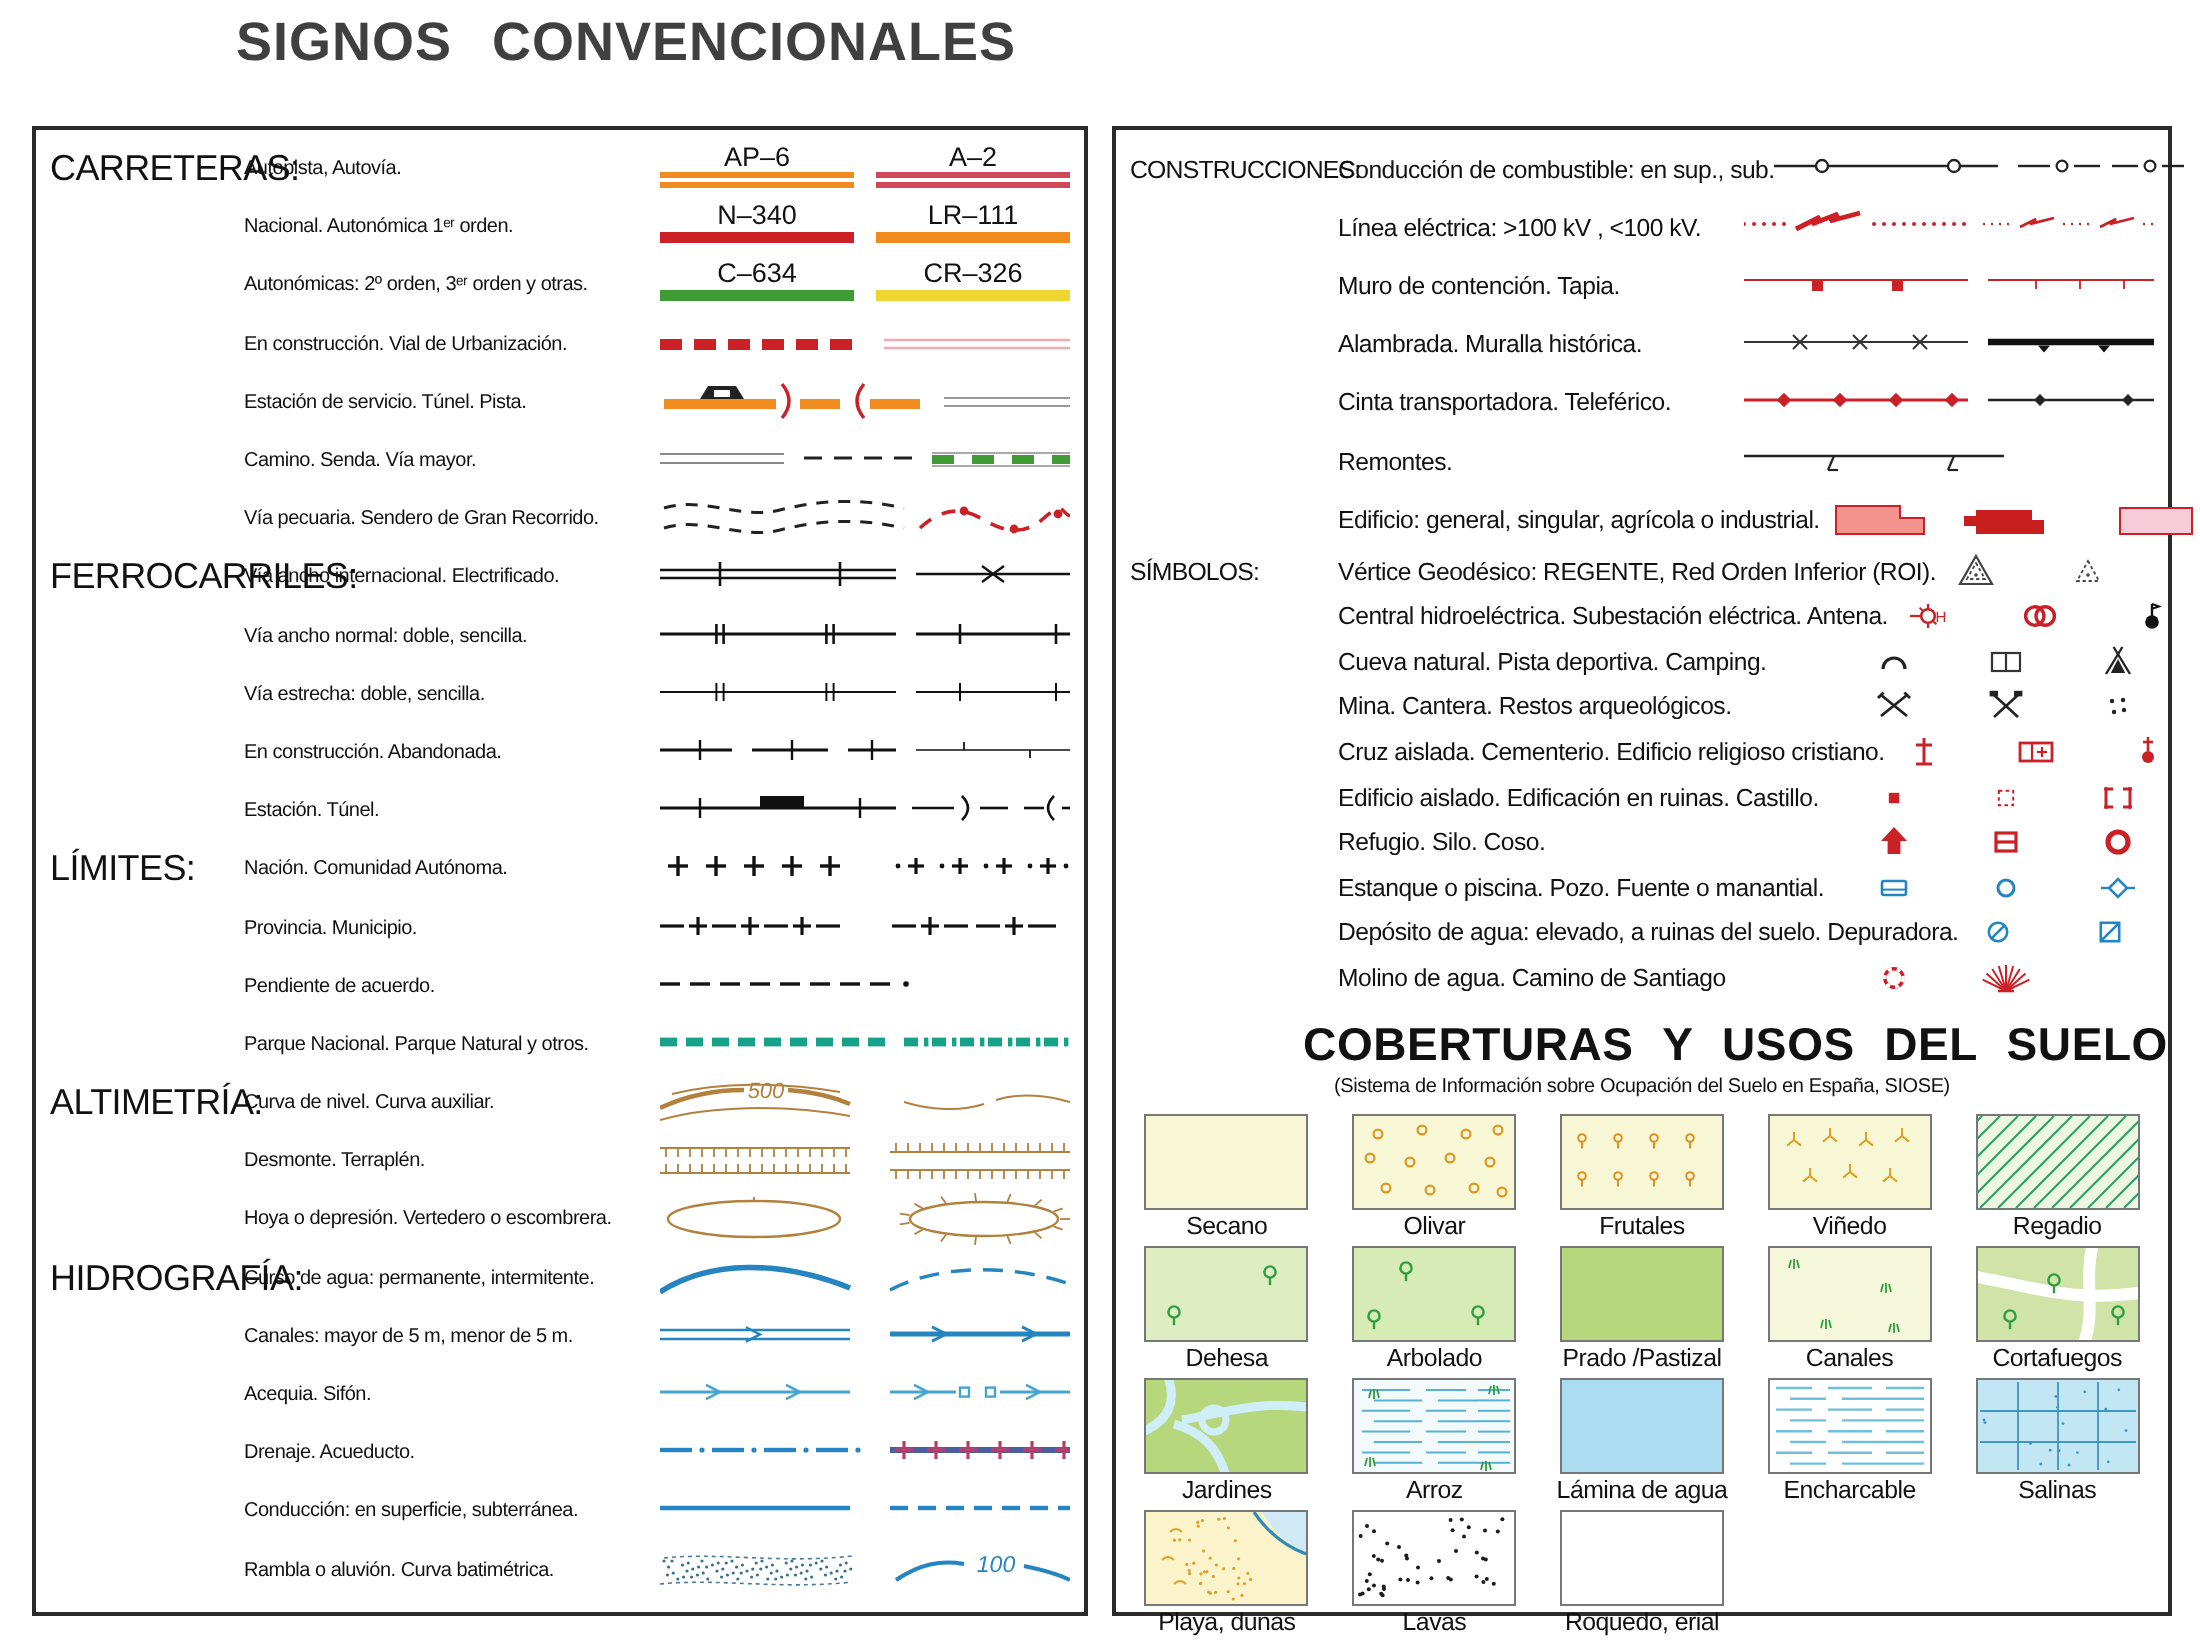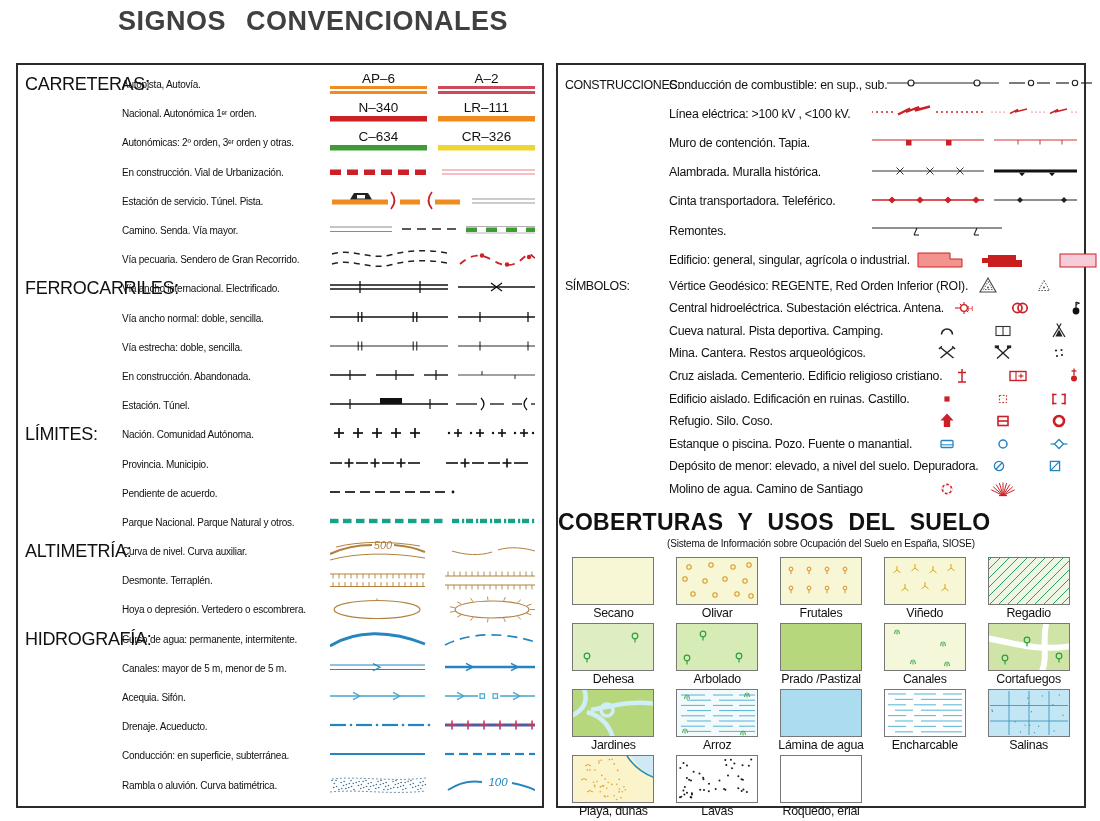--- a/index.html
+++ b/index.html
@@ -15,21 +15,21 @@
   .lrow .sect{flex:none;width:97px;font-size:18px;letter-spacing:-.3px;white-space:nowrap;}
   .lrow .lbl{flex:1;font-size:10px;letter-spacing:-.25px;white-space:nowrap;overflow:visible;}
   .lrow .gfx{flex:none;width:205px;height:29px;}
   .rrow{display:flex;align-items:center;height:29.2px;}
   .rrow.sym{height:22.6px;}
   .rrow .sect{flex:none;width:104px;font-size:12.4px;letter-spacing:-.4px;white-space:nowrap;}
   .rrow .lbl{flex:1;font-size:12.3px;letter-spacing:-.25px;white-space:nowrap;overflow:visible;}
   .rrow .gfx{flex:none;width:205px;height:29px;}
   .rrow .gfx.g3{width:150px;height:22px;}
   .gfx svg{display:block;}
-  .cob-title{text-align:left;font-size:23px;font-weight:700;letter-spacing:.3px;word-spacing:8px;margin-top:9px;}
+  .cob-title{text-align:right;font-size:23px;font-weight:700;letter-spacing:.3px;word-spacing:8px;margin-top:9px;}
   .cob-sub{text-align:center;font-size:10px;letter-spacing:-.2px;margin-top:2px;}
   .grid{display:grid;grid-template-columns:repeat(5,1fr);gap:3px 3px;padding:8px 5px 0 5px;}
   .cell{display:flex;flex-direction:column;align-items:center;}
   .swatch{width:80px;height:46px;border:1px solid #777;}
   .swatch svg{display:block;}
   .sw-label{font-size:12.4px;letter-spacing:-.25px;margin-top:1px;white-space:nowrap;}
 </style>
 </head>
 <body>
 
@@ -911,21 +911,21 @@
             <g transform="translate(132,11)">
               <path d="M0,-4.5 L4.5,0 L0,4.5 L-4.5,0 Z" fill="none" stroke="#2585c0" stroke-width="1.3"></path>
               <line x1="-8.5" y1="0" x2="-4.5" y2="0" stroke="#2585c0" stroke-width="1.2"></line>
               <line x1="4.5" y1="0" x2="8.5" y2="0" stroke="#2585c0" stroke-width="1.2"></line>
             </g>
           </svg>
         </span>
       </div>
       <div class="rrow sym">
         <span class="sect"></span>
-        <span class="lbl">Depósito de menor: elevado, a nivel del suelo. Depuradora.</span>
+        <span class="lbl">Depósito de agua: elevado, a ruinas del suelo. Depuradora.</span>
         <span class="gfx g3">
           <svg width="150" height="22" viewBox="0 0 150 22">
             <g transform="translate(20,11)">
               <circle cx="0" cy="0" r="4.6" fill="none" stroke="#2585c0" stroke-width="1.3"></circle>
               <line x1="-3.2" y1="3.2" x2="3.2" y2="-3.2" stroke="#2585c0" stroke-width="1.3"></line>
             </g>
             <g transform="translate(76,11)">
               <rect x="-4.6" y="-4.6" width="9.2" height="9.2" fill="none" stroke="#2585c0" stroke-width="1.3"></rect>
               <line x1="-4.6" y1="4.6" x2="4.6" y2="-4.6" stroke="#2585c0" stroke-width="1.3"></line>
             </g>

